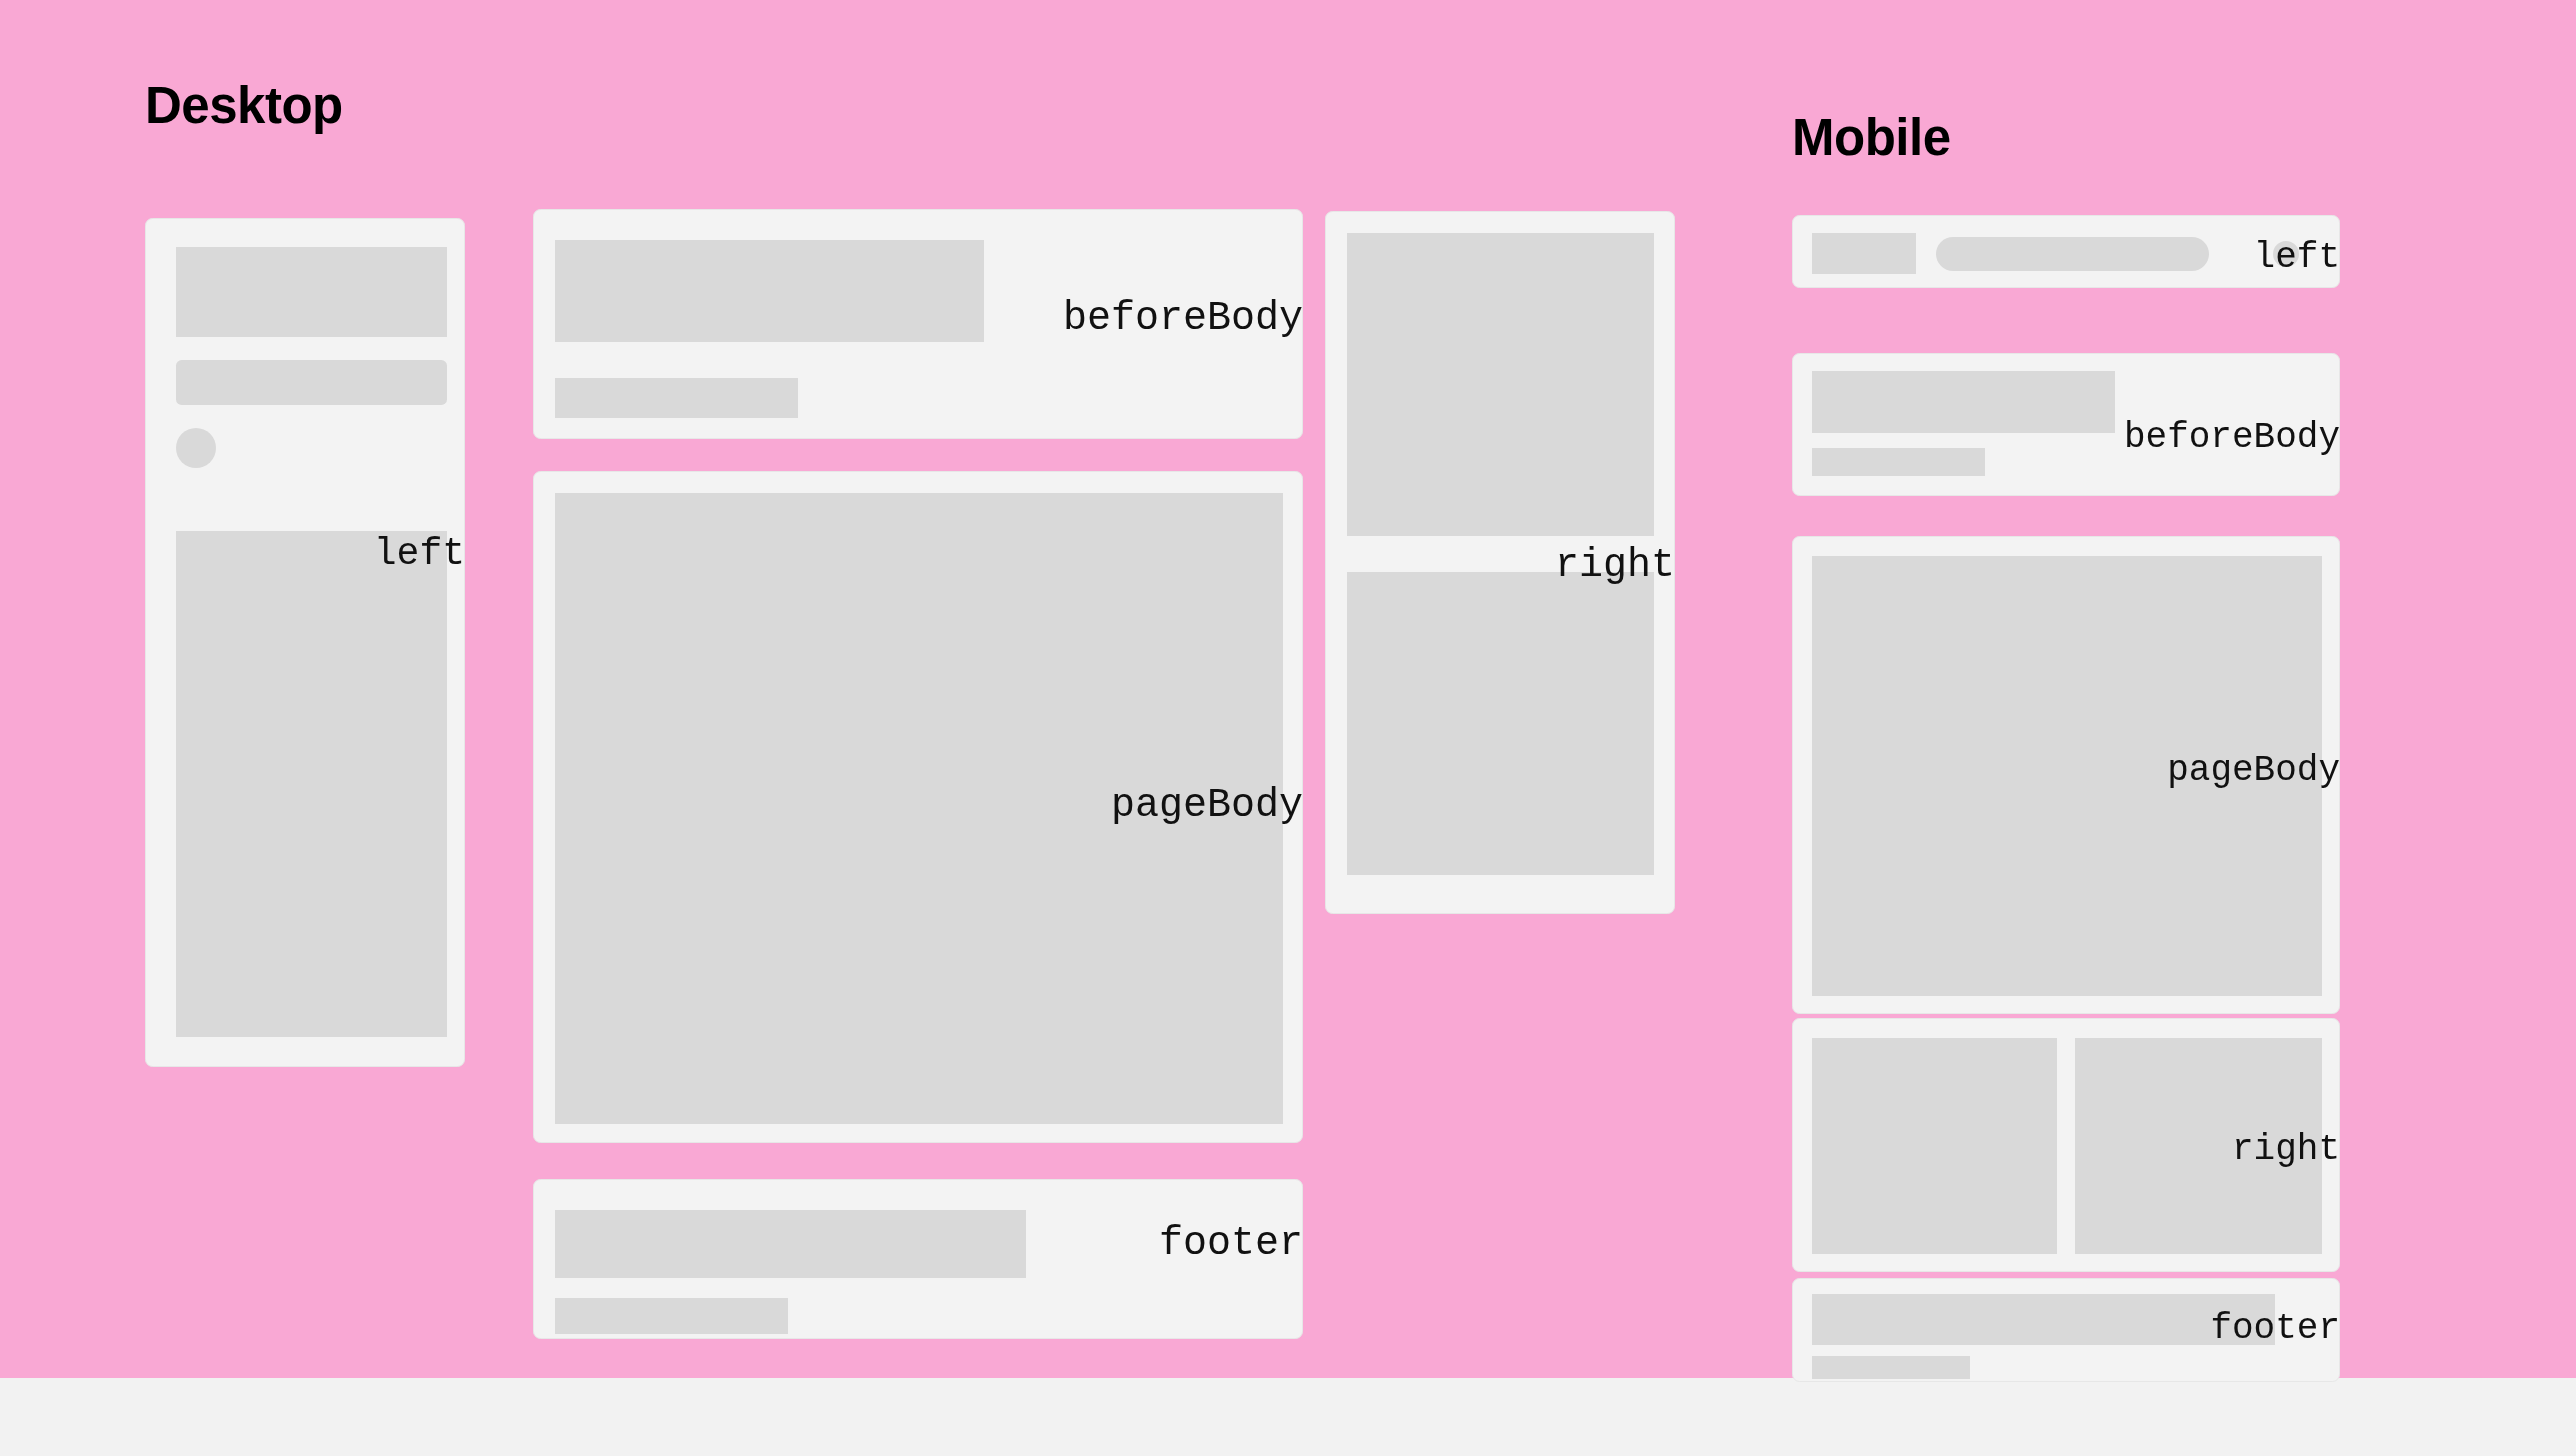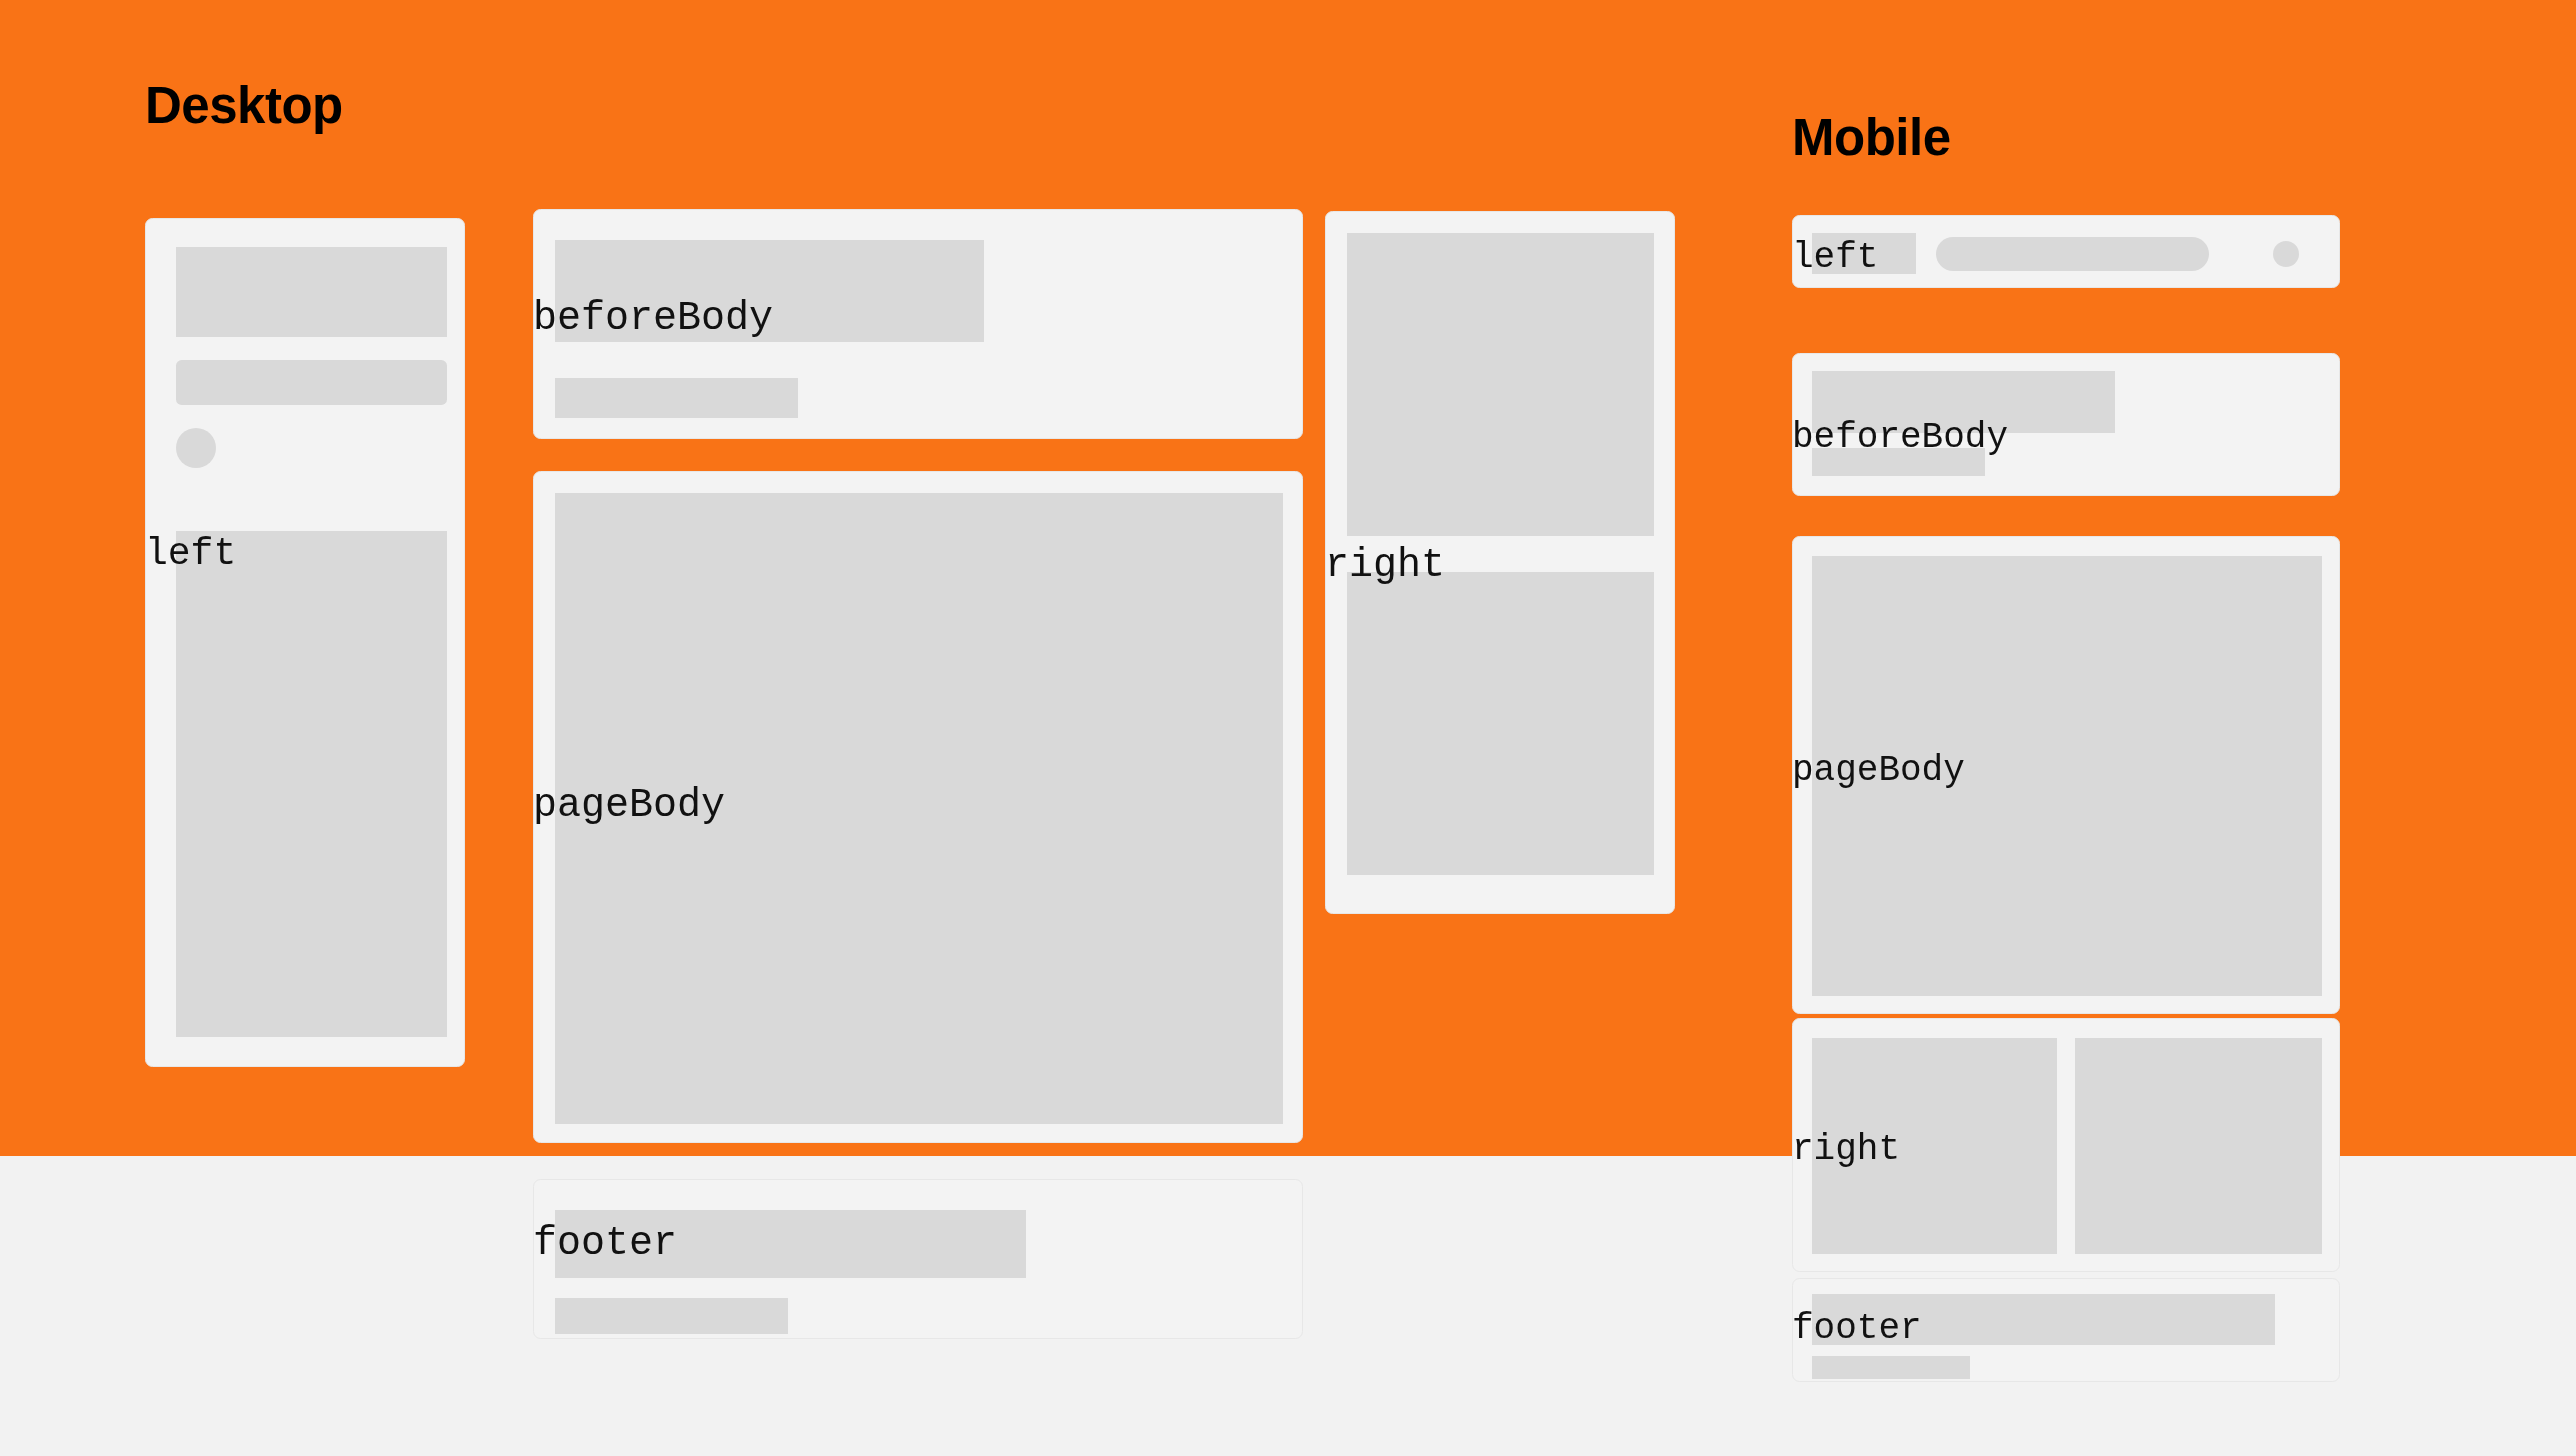--- a/index.html
+++ b/index.html
@@ -8,22 +8,22 @@
     width: 2576px;
     height: 1456px;
     background: #f2f2f2;
     font-family: "Liberation Sans", sans-serif;
     overflow: hidden;
   }
 
   .stage {
     position: relative;
     width: 2576px;
-    height: 1156px;
-    background: #f97316;
+    height: 1378px;
+    background: #f9a8d4;
   }
 
   
   .section-title {
     position: absolute;
     font-family: "Liberation Sans", sans-serif;
     font-weight: 700;
     font-size: 51px;
     line-height: 1;
     letter-spacing: -0.5px;
@@ -48,21 +48,21 @@
   }
   .sk.pill   { border-radius: 940px; }
   .sk.circle { border-radius: 50%; }
 
   
   .region-label {
     position: absolute;
     font-family: "Liberation Mono", "DejaVu Sans Mono", monospace;
     color: #111111;
     white-space: nowrap;
-    text-align: left;
+    text-align: right;
     pointer-events: none;
     z-index: 5;
   }
 
   
 
   
   #dt-left-panel   { left: 145px;  top: 218px;  width: 320px;  height: 849px; }
   #dt-left-sk1     { left: 30px;   top: 28px;   width: 271px;  height: 90px; }
   #dt-left-sk2     { left: 30px;   top: 141px;  width: 271px;  height: 45px;  border-radius: 5.6px; }

